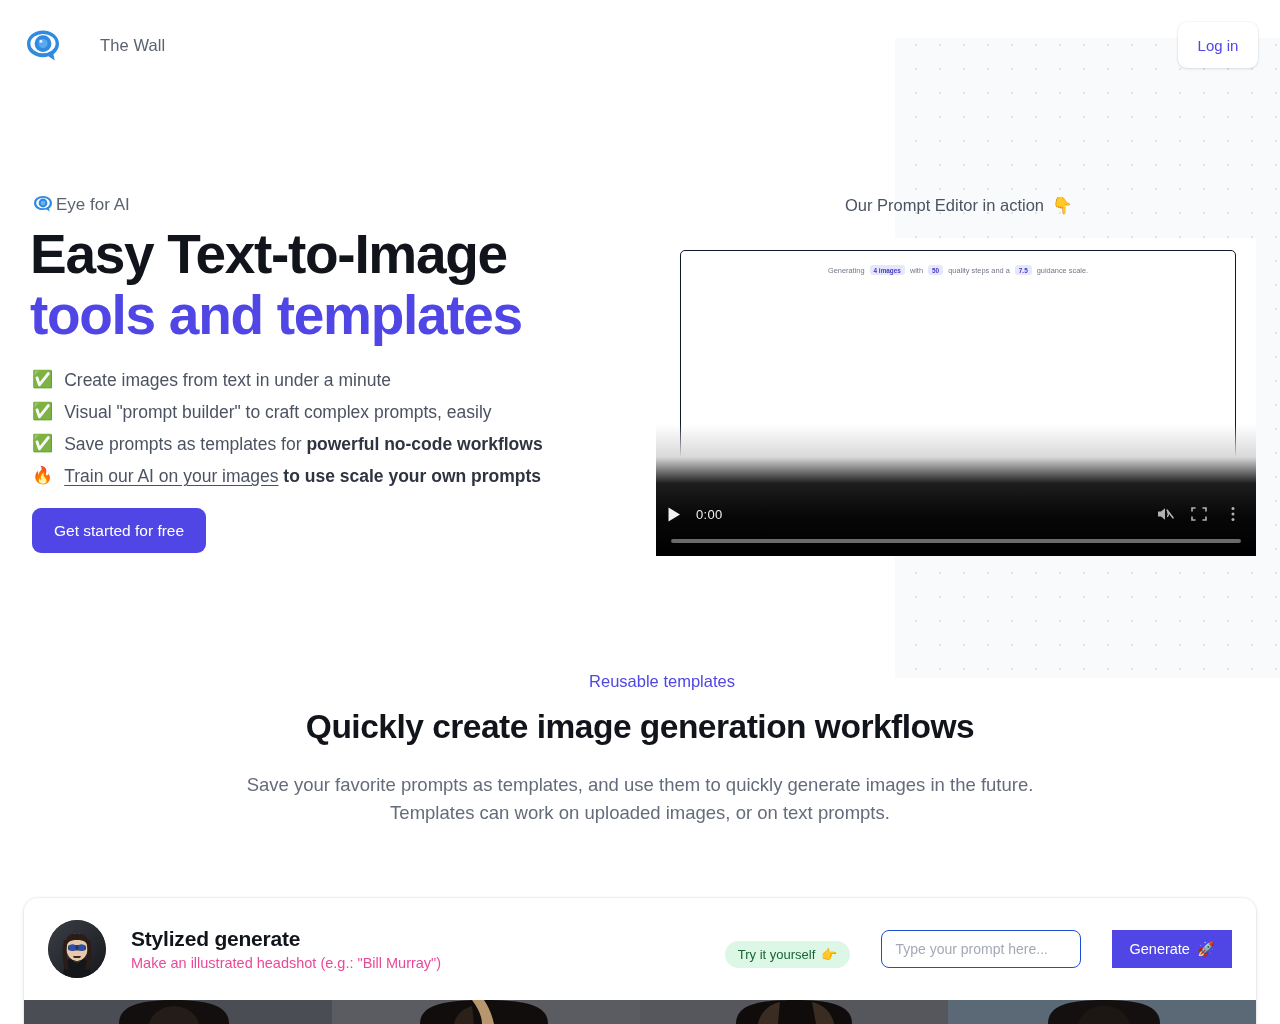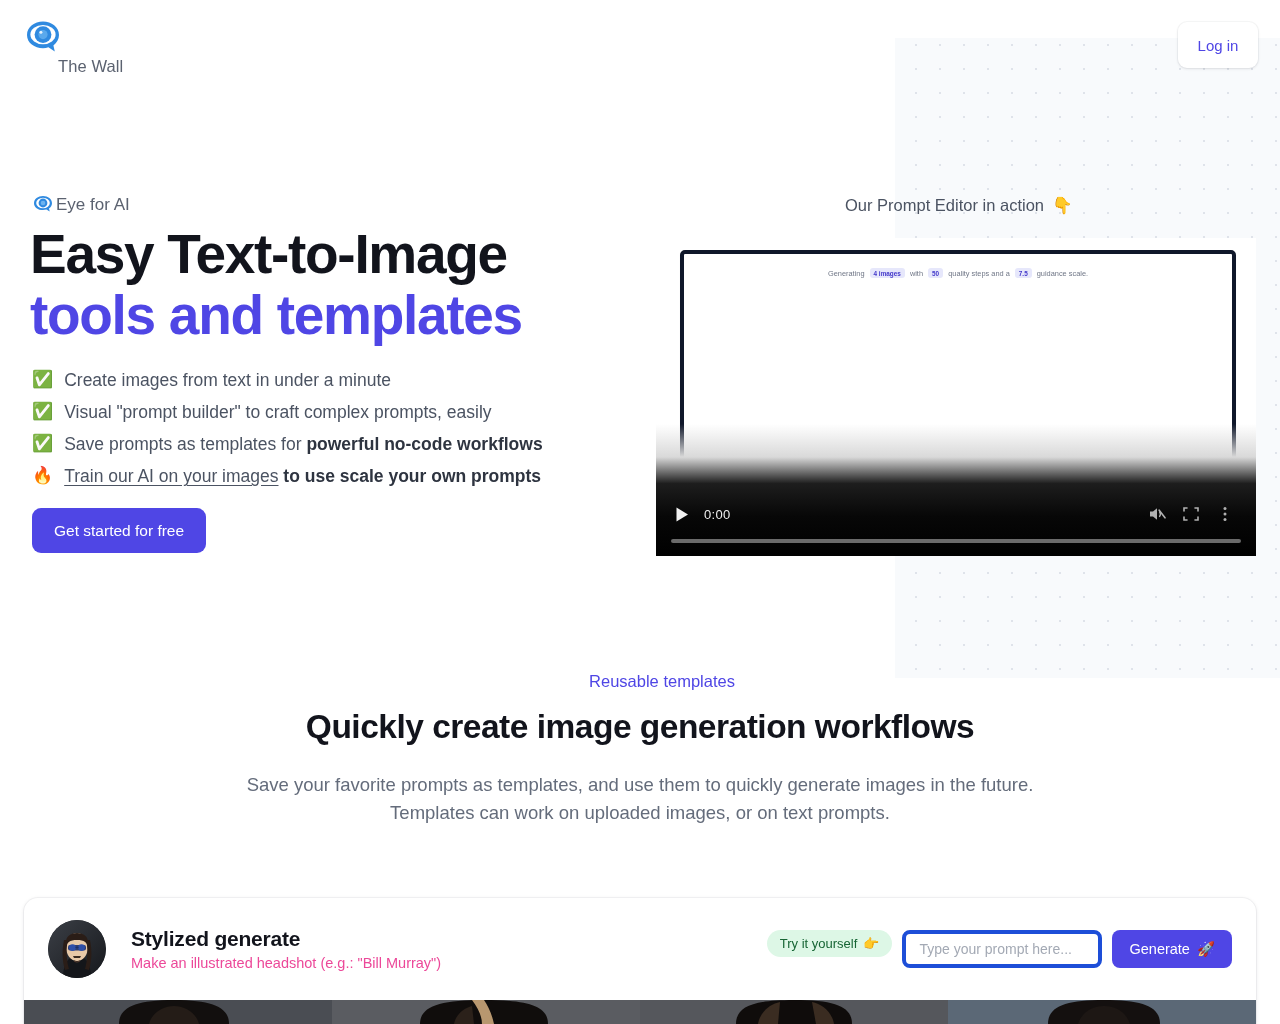--- a/index.html
+++ b/index.html
@@ -27,21 +27,21 @@
     position:absolute; left:0; top:0; right:0; height:38px;
     background:#ffffff;
   }
 
   
   .header {
     position: absolute; left:0; top:0; width:1280px; height:90px;
     z-index: 6;
     display:flex; align-items:center;
   }
-  .brand { display:flex; margin-left:22px;flex-direction:column; }
+  .brand { display:flex; align-items:center; margin-left:22px; }
   .logo-wrap { width:42px; height:42px; display:flex; align-items:center; justify-content:center; }
   .brand-name {
     margin-left:36px; font-size:16.5px; color:#5b6270; letter-spacing:.1px;
   }
   .login-btn {
     position:absolute; right:22px; top:22px;
     width:80px; height:46px;
     background:#ffffff; border:none; border-radius:9px;
     box-shadow:0 1px 3px rgba(15,23,42,.10), 0 0 0 1px rgba(15,23,42,.03);
     color:#4f46e5; font-size:15px; font-family:inherit;
@@ -87,21 +87,21 @@
     position:absolute; left:845px; top:196px;
     font-size:16.5px; color:#4b5362; display:flex; align-items:center; gap:8px;
     z-index:5;
   }
   .video-box {
     position:absolute; left:656px; top:238px; width:600px; height:318px;
     background:#ffffff; overflow:hidden; z-index:5;
   }
   .vid-inner-card {
     position:absolute; left:24px; top:12px; right:20px; height:216px;
-    background:#fff; border:4px solid #0f172a; border-radius:5px;
+    background:#fff; border:1px solid #0f172a; border-radius:5px;
     box-shadow:0 1px 2px rgba(15,23,42,.04);
   }
   .gen-line {
     position:absolute; left:0; right:0; top:14px;
     text-align:center; font-size:7.4px; color:#6f7686;
     display:flex; align-items:center; justify-content:center; gap:5px;
     white-space:nowrap;
   }
   .chip {
     background:#e6e7fb; color:#4338ca; border-radius:3px;
@@ -110,21 +110,21 @@
 
   .vid-fade {
     position:absolute; left:0; right:0; bottom:72px; height:60px;
     background:linear-gradient(to bottom, rgba(255,255,255,0) 0%, #d9d9d9 55%, #1a1a1a 100%);
   }
   .vid-controls {
     position:absolute; left:0; right:0; bottom:0; height:72px;
     background:linear-gradient(to bottom,#1d1d1d 0%, #070707 45%, #000 100%);
     display:flex; flex-direction:column; justify-content:center;
   }
-  .ctrl-row { display:flex; align-items:center; height:42px; padding:0 14px; }
+  .ctrl-row { display:flex; align-items:center; height:42px; padding:0 6px; }
   .play-btn { width:24px; height:24px; display:flex; align-items:center; justify-content:center; cursor:pointer; }
   .time { color:#efefef; font-size:13px; margin-left:10px; letter-spacing:.3px; }
   .ctrl-spacer { flex:1; }
   .ctrl-ic { width:34px; height:26px; display:flex; align-items:center; justify-content:center; cursor:pointer; opacity:.82; }
   .progress-wrap { padding:0 15px; height:12px; display:flex; align-items:center; cursor:pointer; }
   .progress-track { width:100%; height:3.5px; border-radius:2px; background:#6a6a6a; }
 
   
   .mid { position:absolute; left:0; top:672px; width:1280px; text-align:center; z-index:5; }
   .mid-eyebrow { font-size:16.5px; color:#4f46e5;padding-left:44px; }
@@ -144,34 +144,34 @@
     overflow:hidden; z-index:7;
   }
   .tpl-head { display:flex; align-items:center; height:102px; padding:0 24px; }
   .avatar {
     width:58px; height:58px; border-radius:50%; overflow:hidden; flex:none;
     background:#2a2d33;
   }
   .tpl-text { margin-left:25px; }
   .tpl-title { font-size:21px; font-weight:700; color:#12141c; letter-spacing:-.2px; }
   .tpl-desc { margin-top:4px; font-size:14.5px; color:#ec4899; }
-  .tpl-right { margin-left:auto; display:flex; align-items:flex-start; gap:10px; }
+  .tpl-right { margin-left:auto; display:flex; align-items:flex-end; gap:31px; }
   .try-badge {
     background:#ddf7e6; color:#166534; border-radius:999px;
     padding:6px 13px; font-size:13px; display:flex; align-items:center; gap:6px;
     white-space:nowrap;
   }
   .prompt-input {
-    width:200px; height:38px; border:4px solid #1d4ed8; border-radius:8px;
+    width:200px; height:38px; border:1px solid #1d4ed8; border-radius:8px;
     padding:0 13px; font-size:14px; font-family:inherit; color:#374151;
     outline:none; background:#fff;
   }
   .prompt-input::placeholder { color:#a3a9b4; }
   .gen-btn {
-    height:38px; padding:4px 17px; border:none; border-radius:8px;
+    height:38px; padding:4px 17px; border:none; border-radius:0;
     background:#4f46e5; color:#fff; font-size:14.5px; font-family:inherit;
     cursor:pointer; display:flex; align-items:center; gap:7px; white-space:nowrap;
   }
   .strip { display:flex; height:24px; width:100%; }
   .strip-cell { flex:1; position:relative; overflow:hidden; }
 </style>
 </head>
 <body>
 
 <div class="page">

